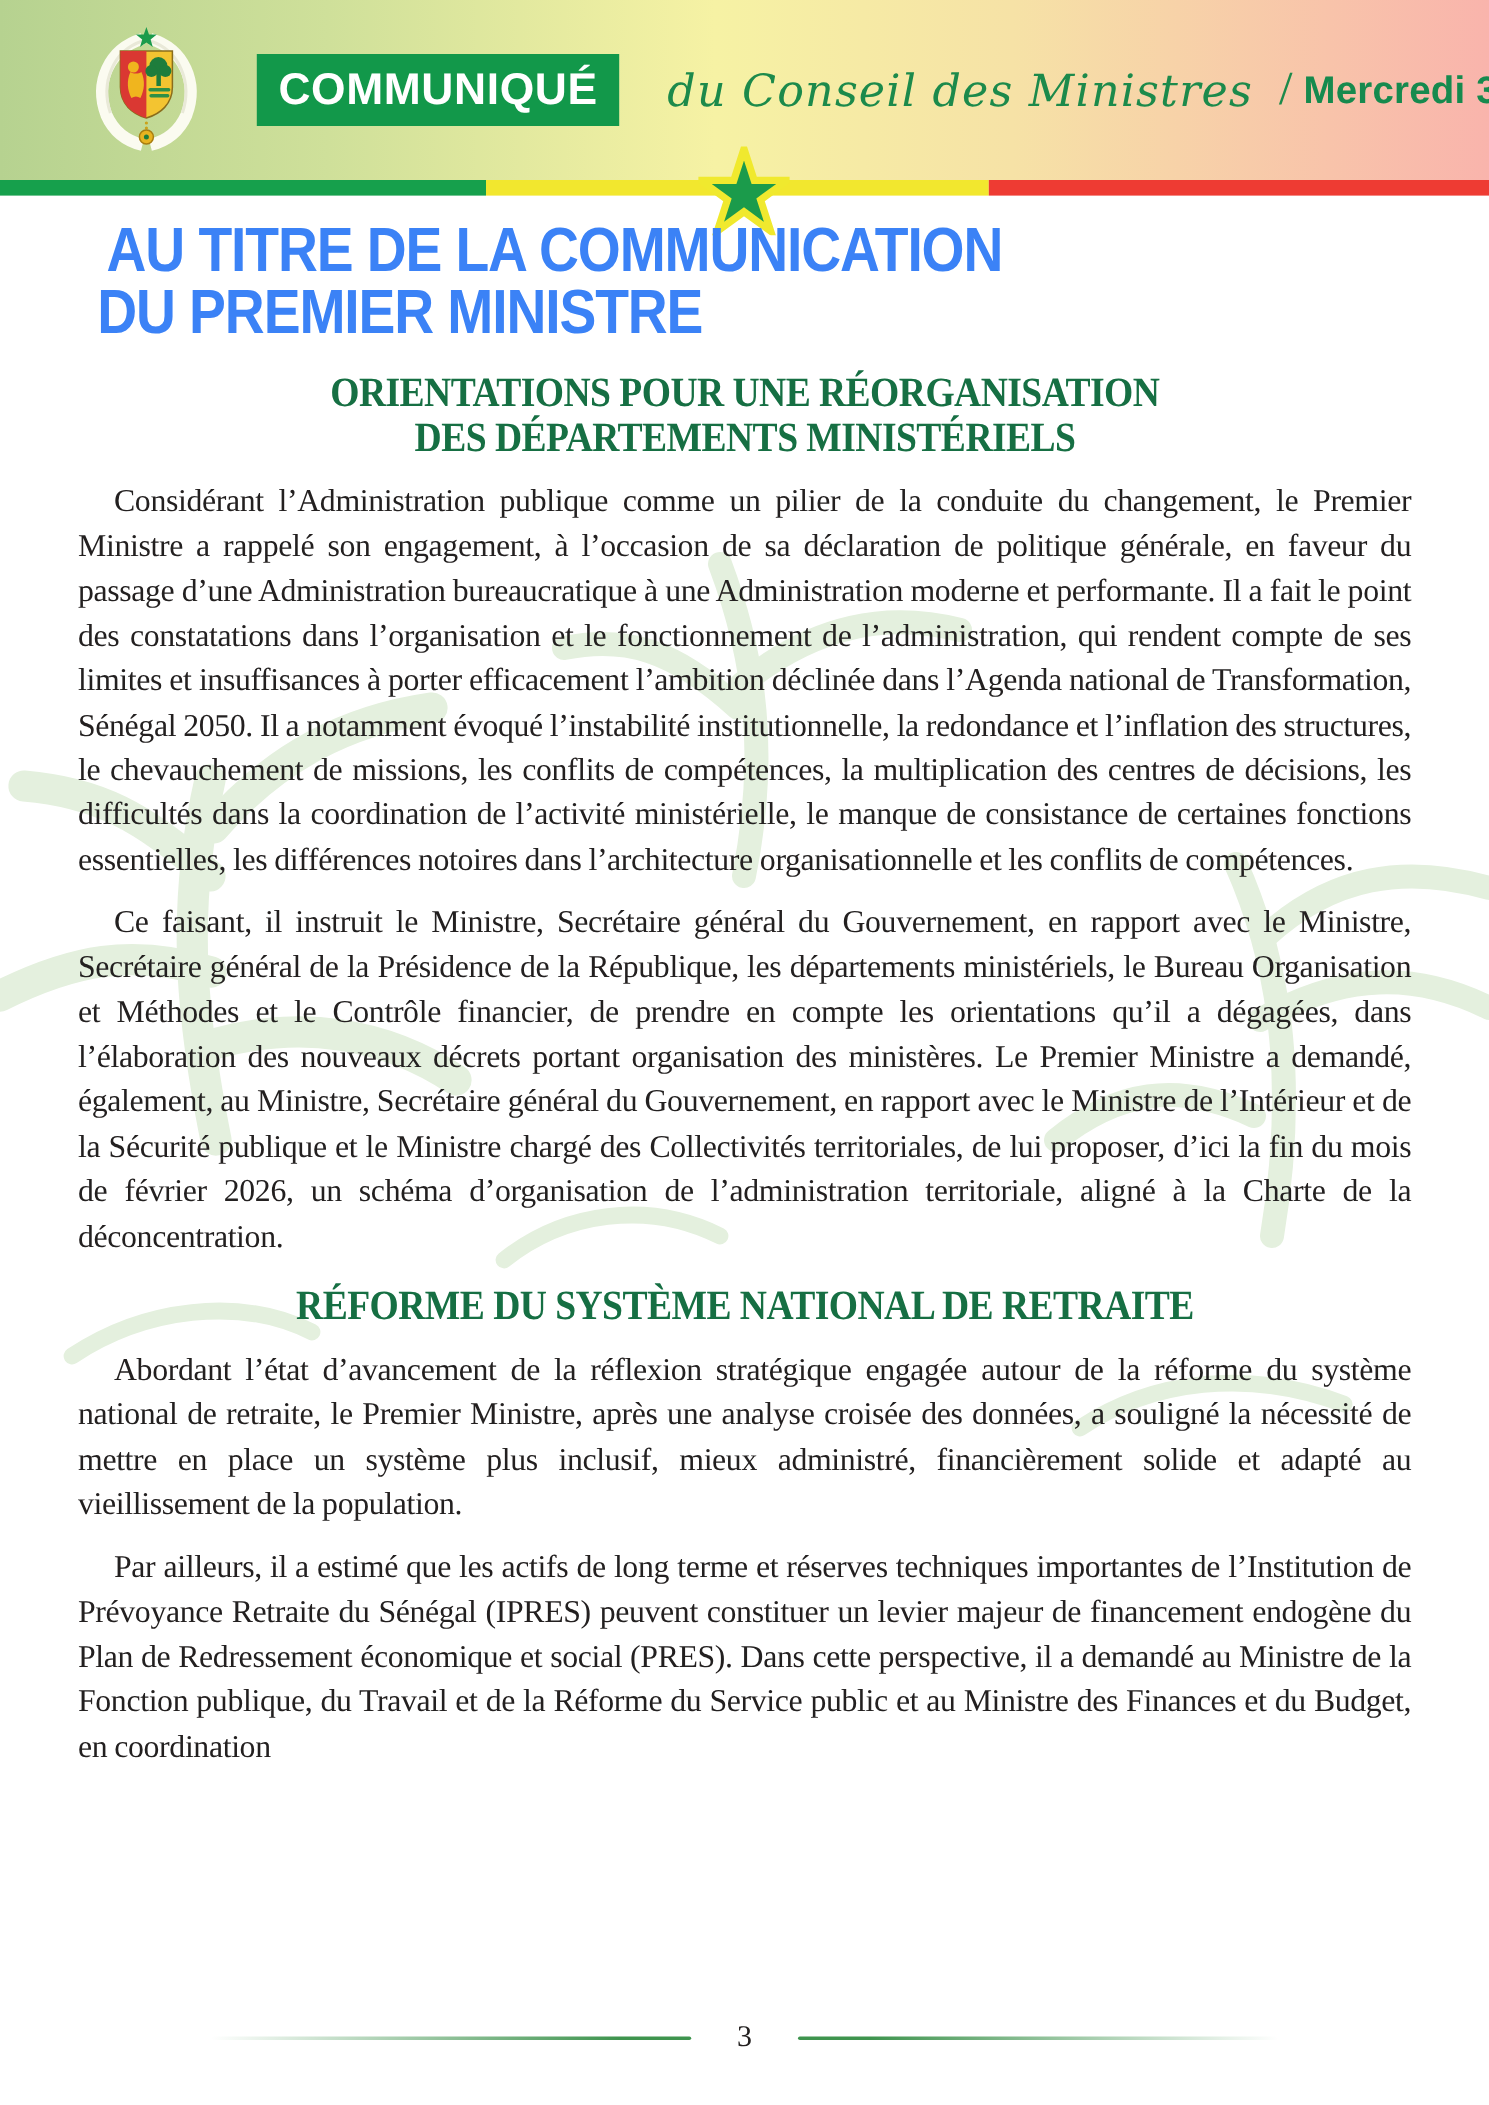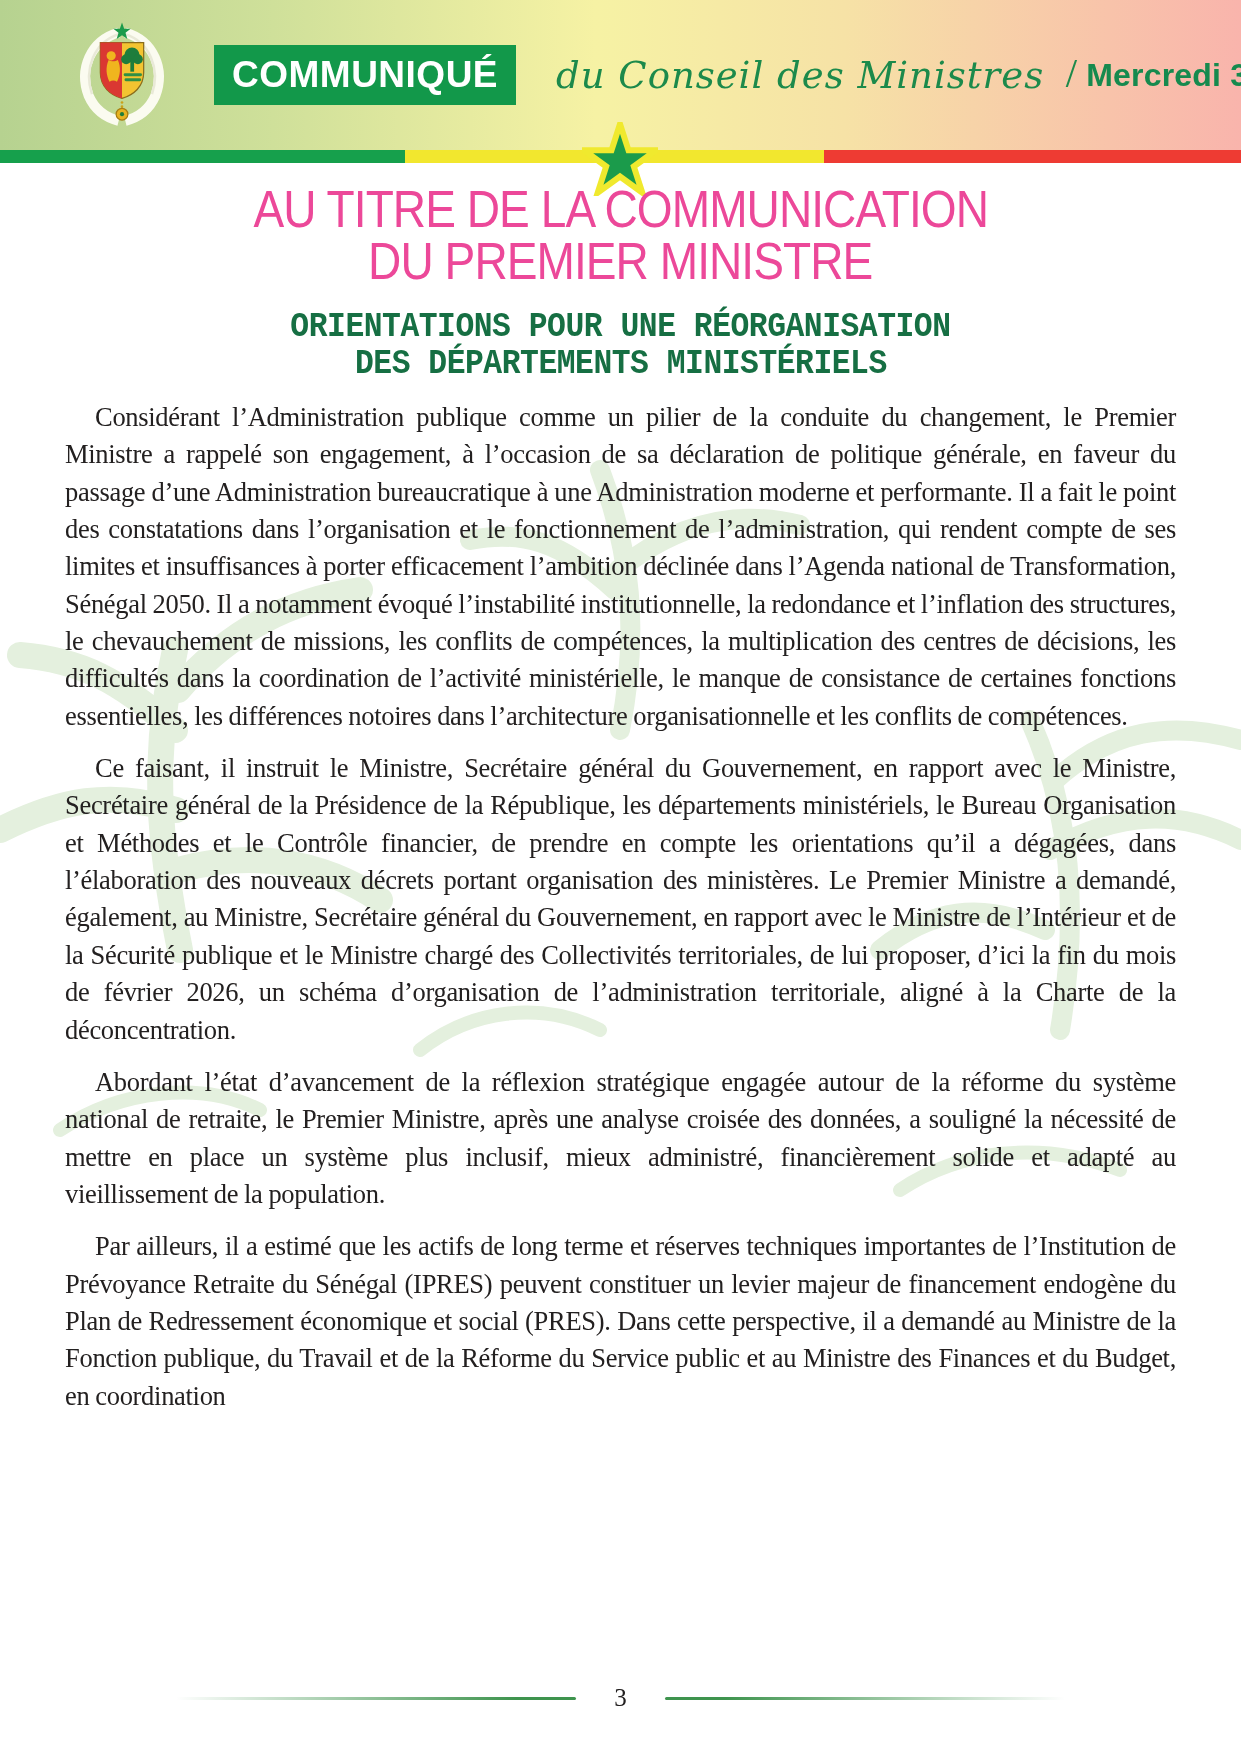--- a/index.html
+++ b/index.html
@@ -54,36 +54,36 @@
 
   
   .watermark{position:absolute;left:0;top:430px;width:1241px;height:860px;pointer-events:none;}
 
   
   .content{
     position:absolute;top:168px;left:0;width:1241px;
     padding:0 65px;box-sizing:border-box;
   }
   .doc-title{
-    margin:16px 0 6px 0;text-align:center;
+    margin:16px 0 6px 0;
     font-family:"Liberation Sans", sans-serif;
-    color:#ec4899;font-weight:400;
+    color:#3b82f6;font-weight:700;
     font-size:49px;line-height:1.06;letter-spacing:-1px;
   }
   .doc-title span{display:inline-block;transform:scale(.94,1.06);}
   p.body{
     margin:15px 0 14px 0;
     font-size:26.5px;line-height:1.41;
     text-align:justify;text-indent:30px;
     letter-spacing:-.3px;word-spacing:-.5px;
     position:relative;z-index:2;
   }
   .sec-head{
     margin:22px 0 10px 0;text-align:center;
-    font-family:Liberation Mono, monospace;
+    font-family:Liberation Serif, serif;
     color:#166f43;font-weight:800;
     font-size:33px;line-height:1.12;letter-spacing:-.5px;
     position:relative;z-index:2;
   }
   .sec-head span{display:inline-block;transform:scale(.95,1.05);}
 
   
   .footer{
     position:absolute;bottom:42px;left:0;width:1241px;
     display:flex;align-items:center;justify-content:center;gap:38px;
@@ -176,20 +176,23 @@
 
 
     <h2 class="sec-head">
       <span>ORIENTATIONS POUR UNE RÉORGANISATION</span><br>
       <span>DES DÉPARTEMENTS MINISTÉRIELS</span>
     </h2>
 
     <p class="body">Considérant l’Administration publique comme un pilier de la conduite du changement, le Premier Ministre a rappelé son engagement, à l’occasion de sa déclaration de politique générale, en faveur du passage d’une Administration bureaucratique à une Administration moderne et performante. Il a fait le point des constatations dans l’organisation et le fonctionnement de l’administration, qui rendent compte de ses limites et insuffisances à porter efficacement l’ambition déclinée dans l’Agenda national de Transformation, Sénégal 2050. Il a notamment évoqué l’instabilité institutionnelle, la redondance et l’inflation des structures, le chevauchement de missions, les conflits de compétences, la multiplication des centres de décisions, les difficultés dans la coordination de l’activité ministérielle, le manque de consistance de certaines fonctions essentielles, les différences notoires dans l’architecture organisationnelle et les conflits de compétences.</p>
     <p class="body">Ce faisant, il instruit le Ministre, Secrétaire général du Gouvernement, en rapport avec le Ministre, Secrétaire général de la Présidence de la République, les départements ministériels, le Bureau Organisation et Méthodes et le Contrôle financier, de prendre en compte les orientations qu’il a dégagées, dans l’élaboration des nouveaux décrets portant organisation des ministères. Le Premier Ministre a demandé, également, au Ministre, Secrétaire général du Gouvernement, en rapport avec le Ministre de l’Intérieur et de la Sécurité publique et le Ministre chargé des Collectivités territoriales, de lui proposer, d’ici la fin du mois de février 2026, un schéma d’organisation de l’administration territoriale, aligné à la Charte de la déconcentration.</p>
 
+    <h2 class="sec-head">
+      <span>RÉFORME DU SYSTÈME NATIONAL DE RETRAITE</span>
+    </h2>
 
     <p class="body">Abordant l’état d’avancement de la réflexion stratégique engagée autour de la réforme du système national de retraite, le Premier Ministre, après une analyse croisée des données, a souligné la nécessité de mettre en place un système plus inclusif, mieux administré, financièrement solide et adapté au vieillissement de la population.</p>
     <p class="body">Par ailleurs, il a estimé que les actifs de long terme et réserves techniques importantes de l’Institution de Prévoyance Retraite du Sénégal (IPRES) peuvent constituer un levier majeur de financement endogène du Plan de Redressement économique et social (PRES). Dans cette perspective, il a demandé au Ministre de la Fonction publique, du Travail et de la Réforme du Service public et au Ministre des Finances et du Budget, en coordination</p>
 
   </div>
 
   <div class="footer">
     <div class="rule left"></div>
     <div class="pagenum">3</div>
     <div class="rule right"></div>

